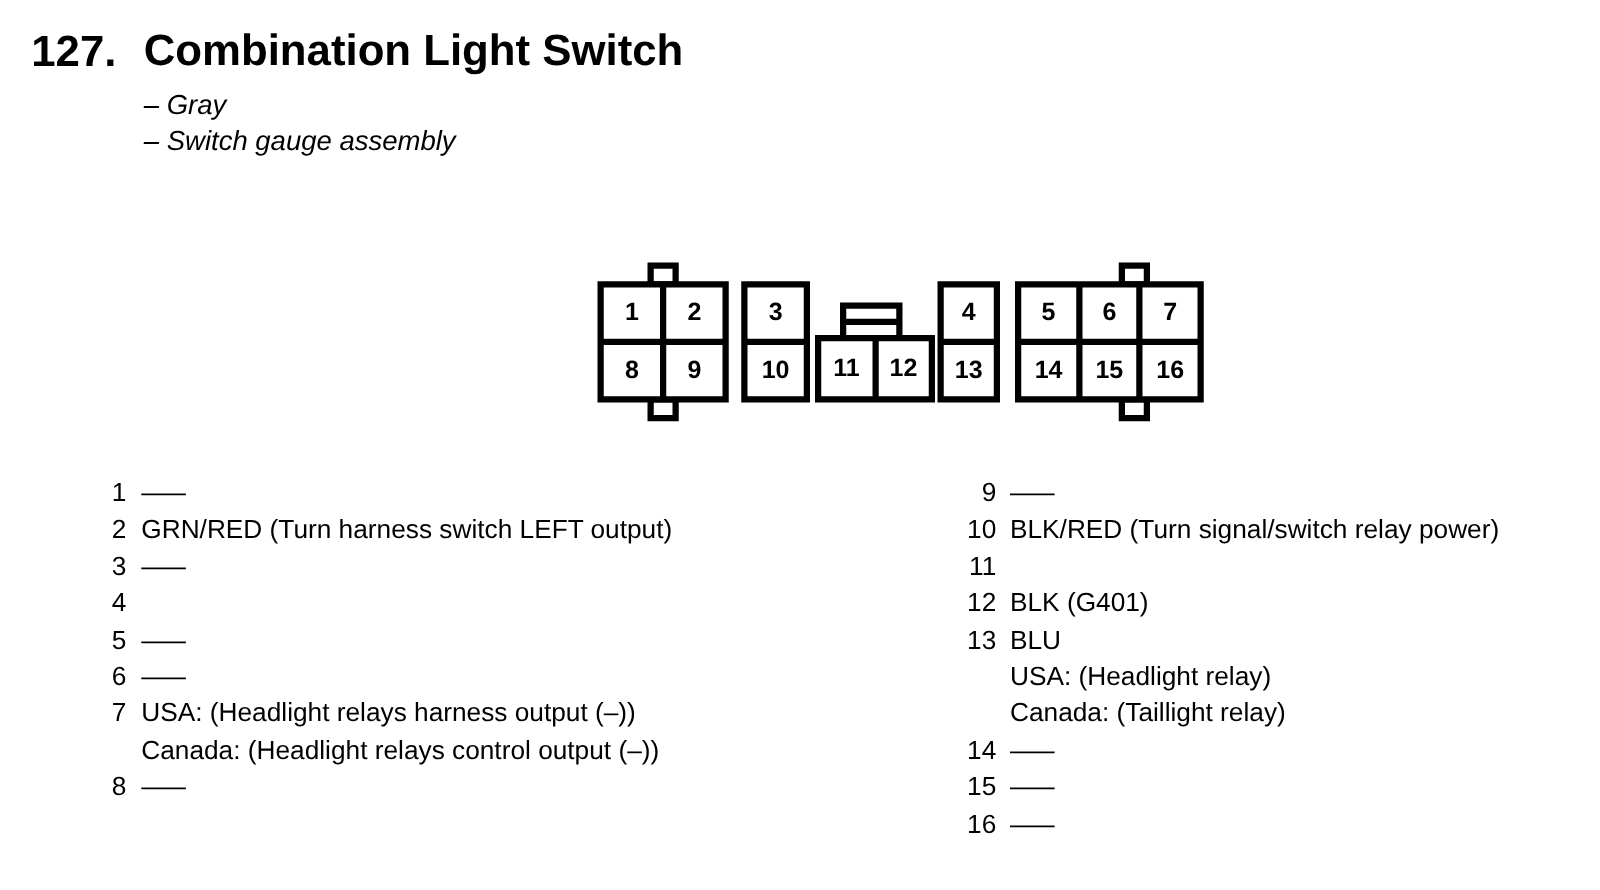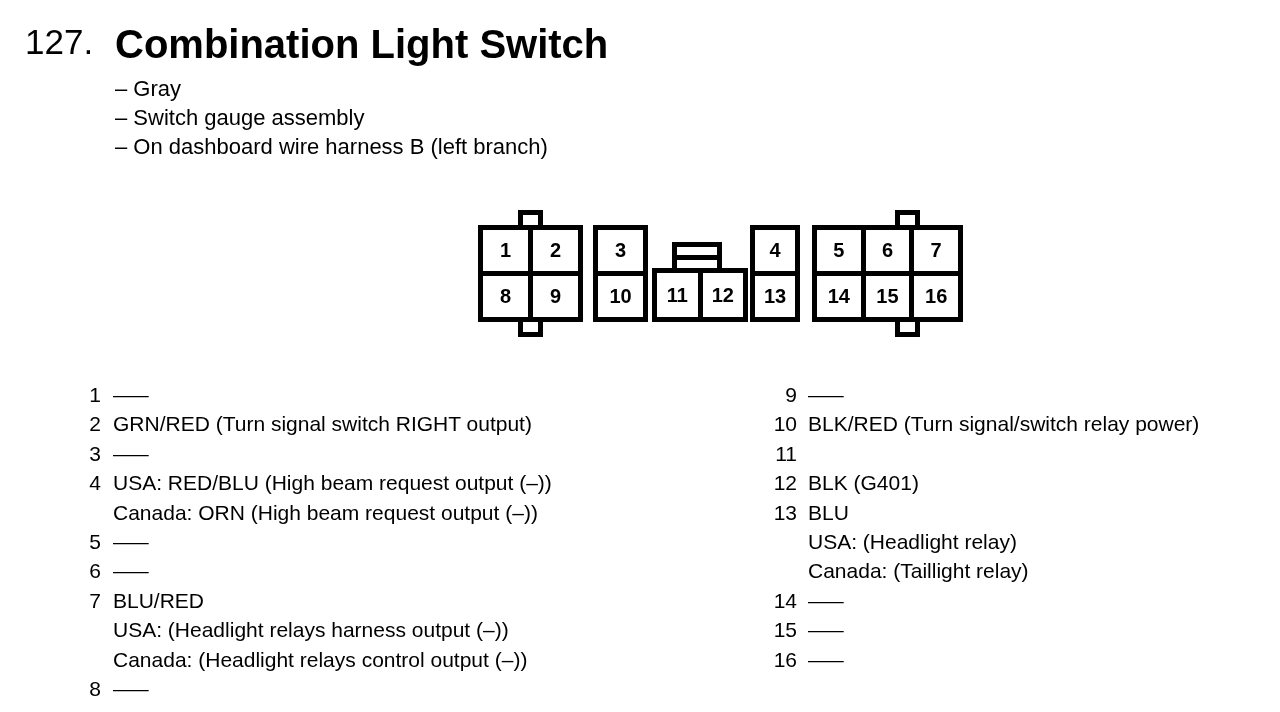--- a/index.html
+++ b/index.html
@@ -4,23 +4,23 @@
 <style>
   html,body{margin:0;padding:0;}
   body{
     width:1280px;height:712px;position:relative;overflow:hidden;
     background:#ffffff;color:#000000;
     font-family:"Liberation Sans", sans-serif;
     -webkit-font-smoothing:antialiased;
   }
   
   .hdr{position:absolute;left:25px;top:22px;display:flex;}
-  .hnum{font-size:35px;font-weight:normal;width:90px;flex:none;}
-  .htitle{font-size:40px;font-weight:bold;margin:0;line-height:1.1;}
-  .notes{font-size:22px;line-height:29px;margin-top:8px;}
+  .hnum{font-size:35px;font-weight:bold;width:90px;flex:none;}
+  .htitle{font-size:35px;font-weight:bold;margin:0;line-height:1.1;}
+  .notes{font-size:22px;line-height:29px;margin-top:8px;font-style:italic;}
   
   .connector{position:absolute;left:478px;top:210px;width:485px;height:134px;}
   .blk{position:absolute;background:#000;display:grid;gap:5px;padding:5px;box-sizing:border-box;}
   .cell{background:#fff;display:flex;align-items:center;justify-content:center;
         font-size:20px;font-weight:bold;}
   #blk-l1{left:0;top:15px;width:105px;height:97px;grid-template-columns:repeat(2,1fr);grid-template-rows:repeat(2,1fr);}
   #blk-l2{left:115px;top:15px;width:55px;height:97px;grid-template-rows:repeat(2,1fr);}
   #blk-m {left:174px;top:58px;width:96px;height:54px;grid-template-columns:repeat(2,1fr);}
   #blk-r2{left:272px;top:15px;width:50px;height:97px;grid-template-rows:repeat(2,1fr);}
   #blk-r1{left:334px;top:15px;width:151px;height:97px;grid-template-columns:repeat(3,1fr);grid-template-rows:repeat(2,1fr);}
@@ -44,21 +44,20 @@
 </head>
 <body>
 
 <div class="hdr">
   <div class="hnum">127.</div>
   <div>
     <h1 class="htitle">Combination Light Switch</h1>
     <div class="notes">
       <div>– Gray</div>
       <div>– Switch gauge assembly</div>
-      <div>– On dashboard wire harness B (left branch)</div>
     </div>
   </div>
 </div>
 
 <div class="connector">
   <div class="tab" id="tab-tl"></div>
   <div class="tab" id="tab-tr"></div>
   <div class="tab" id="tab-bl"></div>
   <div class="tab" id="tab-br"></div>
 
@@ -98,45 +97,40 @@
   </div>
 </div>
 
 <div class="plist" id="plist-left">
   <div class="pin-row">
     <span class="pnum">1</span>
     <span class="pdesc"><span class="dash">—</span></span>
   </div>
   <div class="pin-row">
     <span class="pnum">2</span>
-    <span class="pdesc">GRN/RED (Turn signal switch RIGHT output)</span>
+    <span class="pdesc">GRN/RED (Turn harness switch LEFT output)</span>
   </div>
   <div class="pin-row">
     <span class="pnum">3</span>
     <span class="pdesc"><span class="dash">—</span></span>
   </div>
   <div class="pin-row">
     <span class="pnum">4</span>
-    <span class="pdesc">
-      <div>USA: RED/BLU (High beam request output (–))</div>
-      <div>Canada: ORN (High beam request output (–))</div>
-    </span>
   </div>
   <div class="pin-row">
     <span class="pnum">5</span>
     <span class="pdesc"><span class="dash">—</span></span>
   </div>
   <div class="pin-row">
     <span class="pnum">6</span>
     <span class="pdesc"><span class="dash">—</span></span>
   </div>
   <div class="pin-row">
     <span class="pnum">7</span>
     <span class="pdesc">
-      <div>BLU/RED</div>
       <div>USA: (Headlight relays harness output (–))</div>
       <div>Canada: (Headlight relays control output (–))</div>
     </span>
   </div>
   <div class="pin-row">
     <span class="pnum">8</span>
     <span class="pdesc"><span class="dash">—</span></span>
   </div>
 </div>
 

